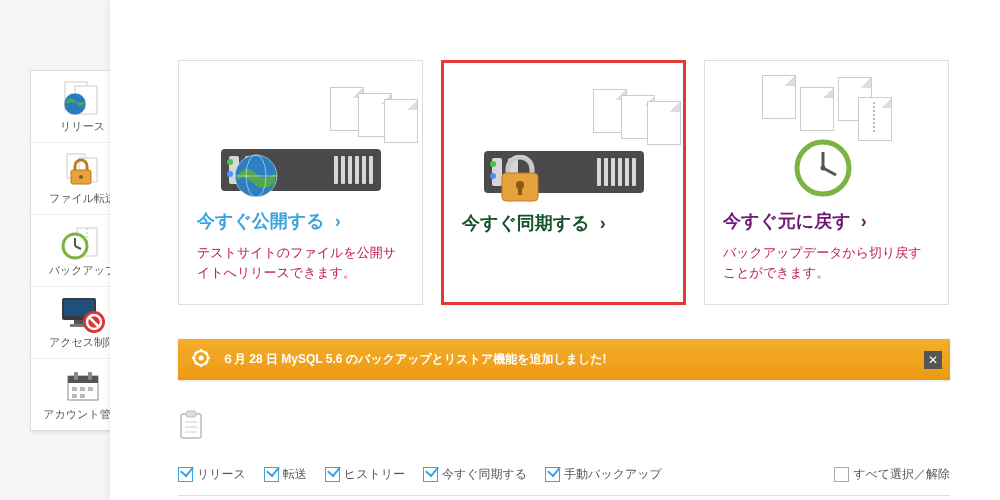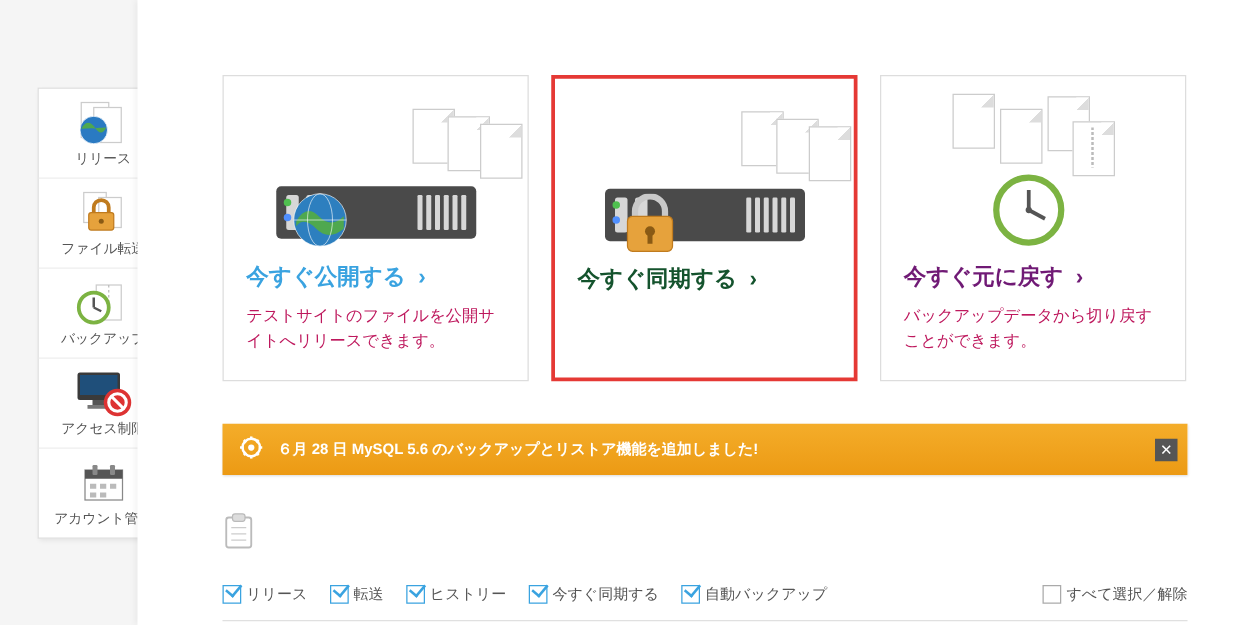--- a/index.html
+++ b/index.html
@@ -358,21 +358,21 @@
     <label class="chk">
       <span class="box checked"></span>
       <span>ヒストリー</span>
     </label>
     <label class="chk">
       <span class="box checked"></span>
       <span>今すぐ同期する</span>
     </label>
     <label class="chk">
       <span class="box checked"></span>
-      <span>自動バックアップ</span>
+      <span>手動バックアップ</span>
     </label>
     <span class="spacer"></span>
     <label class="chk">
       <span class="box empty"></span>
       <span>すべて選択／解除</span>
     </label>
   </div>
 
 </div>
 

